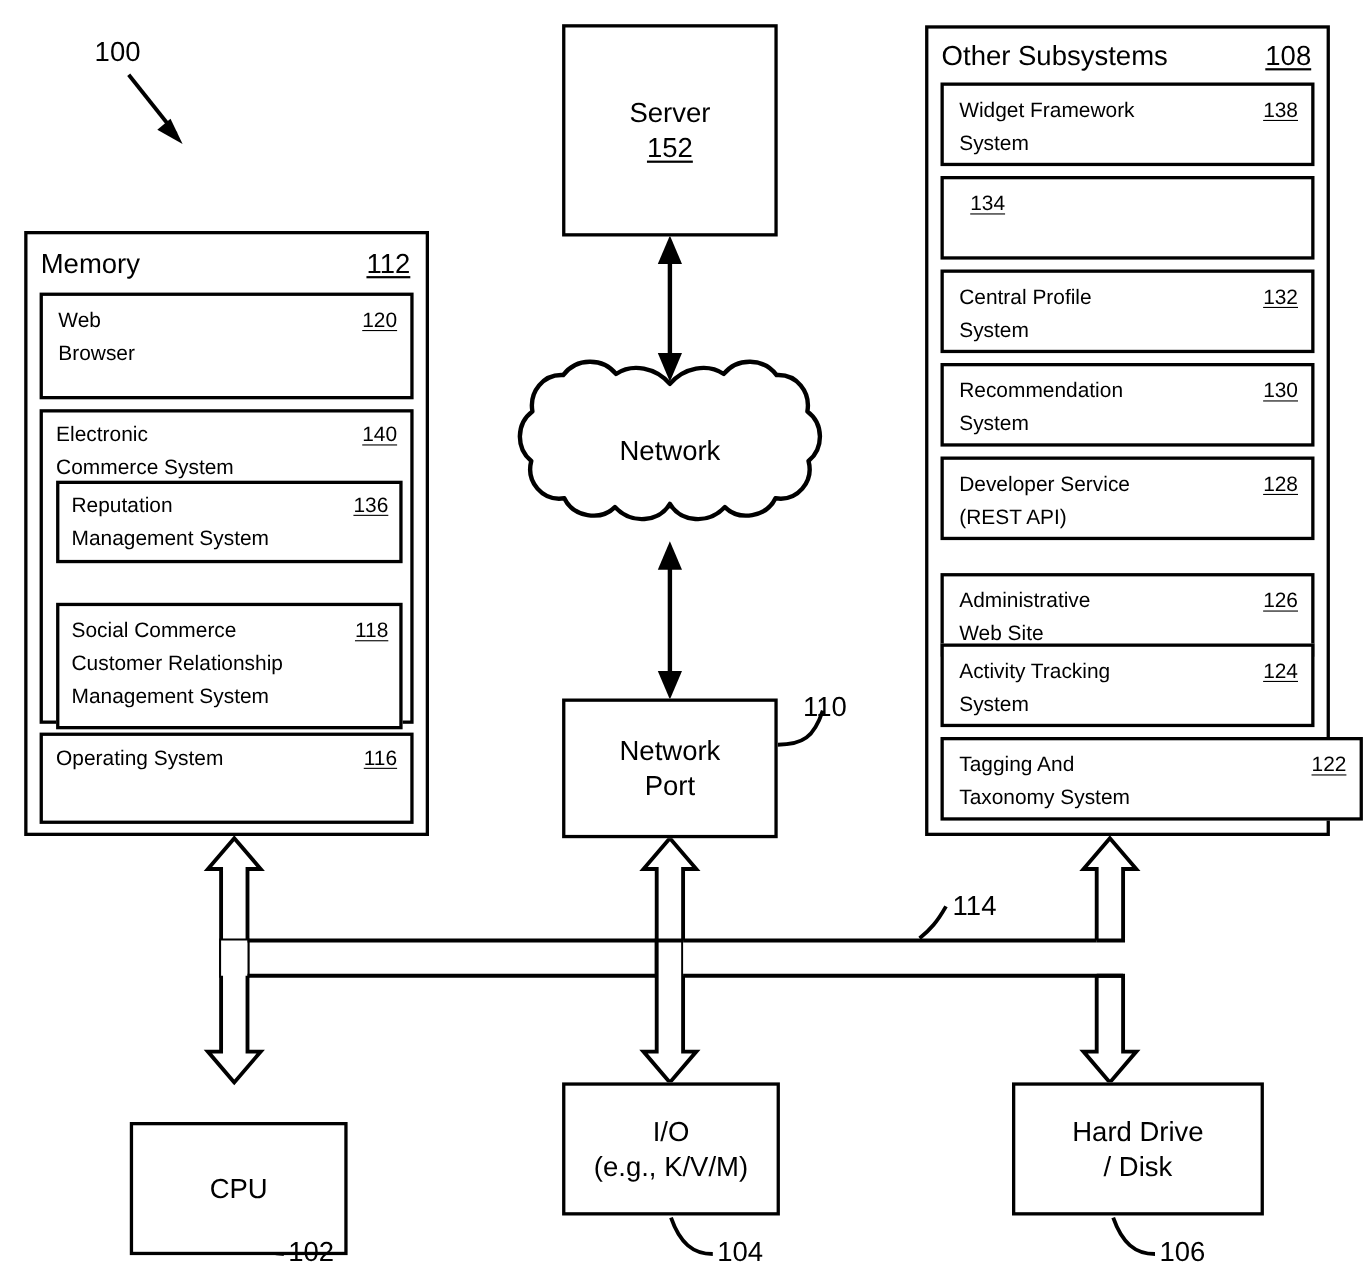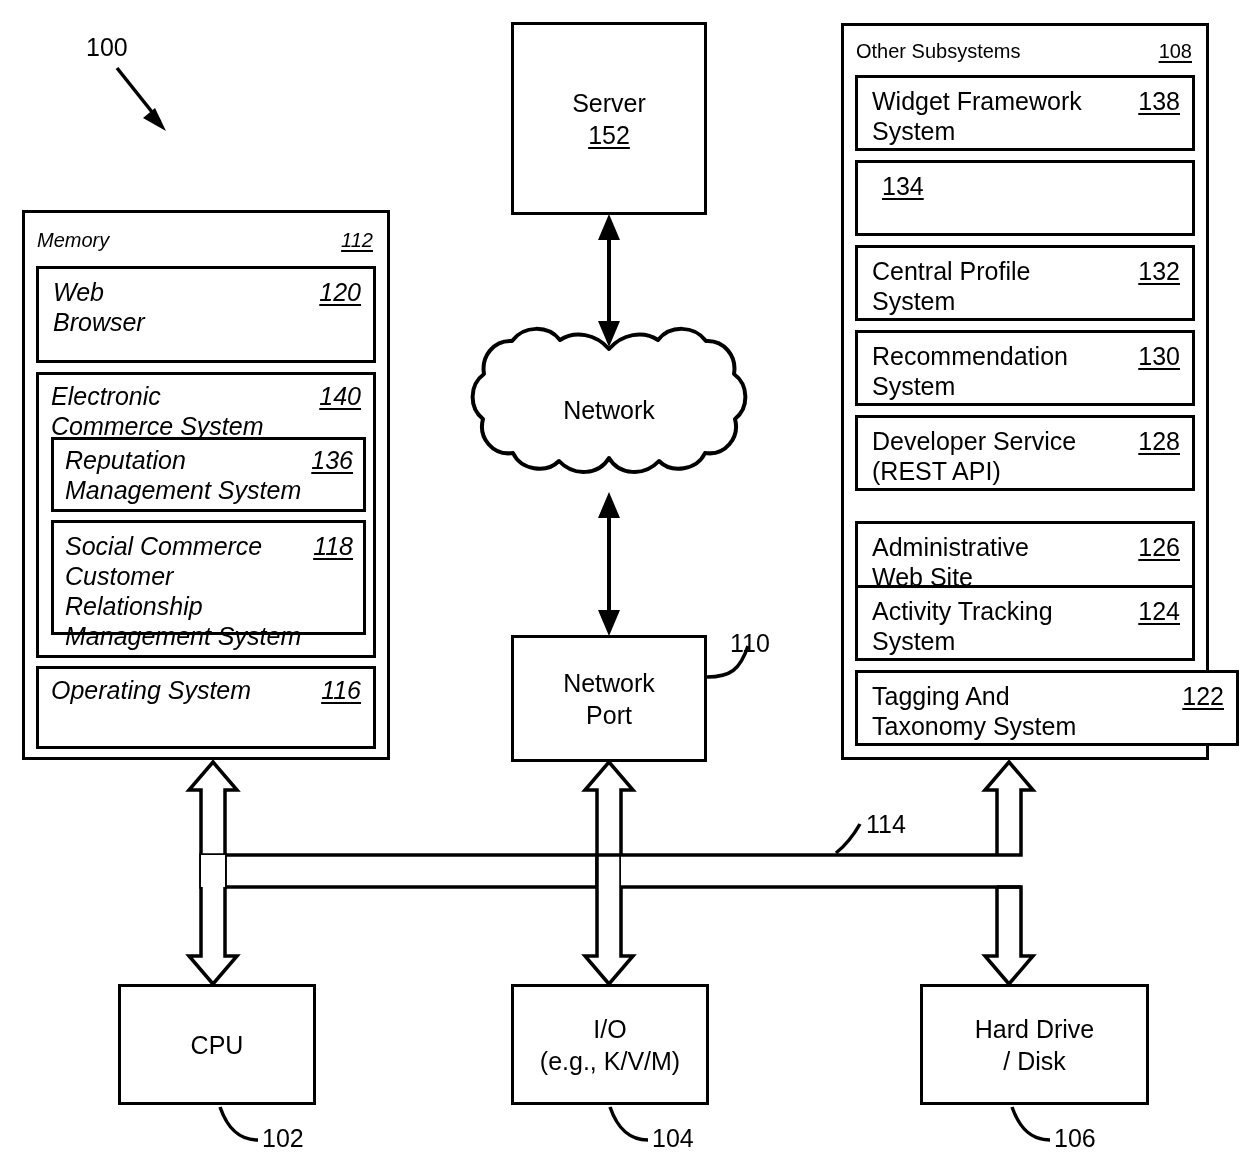--- a/index.html
+++ b/index.html
@@ -35,21 +35,21 @@
     background: #fff;
   }
 
   
   .hdr {
     position: absolute;
     left: 0; right: 0;
     display: flex;
     align-items: flex-start;
     justify-content: space-between;
-    font-size: 20px;
+    font-size: 25px;
     line-height: 30px;
     white-space: pre-line;
   }
   .hdr .lbl { text-align: left; }
   .hdr .ref {
     text-decoration: underline;
     text-underline-offset: 3px;
     flex: 0 0 auto;
     margin-left: 10px;
   }
@@ -60,21 +60,21 @@
     box-sizing: border-box;
     border: 3px solid #000;
     background: #fff;
   }
   .sub .row {
     position: absolute;
     left: 14px; right: 12px; top: 8px;
     display: flex;
     align-items: flex-start;
     justify-content: space-between;
-    font-size: 25px;
+    font-size: 19px;
     line-height: 30px;
   }
   .sub .row .lbl { white-space: pre-line; text-align: left; }
   .sub .row .ref {
     text-decoration: underline;
     text-underline-offset: 3px;
     flex: 0 0 auto;
     margin-left: 10px;
   }
 
@@ -256,21 +256,21 @@
       <path d="M 610 1107 C 618 1130 630 1140 648 1140" fill="none" stroke="#000" stroke-width="3.5"></path>
     </g>
 
     <g>
       <path d="M 1012 1107 C 1020 1130 1032 1140 1050 1140" fill="none" stroke="#000" stroke-width="3.5"></path>
     </g>
   </svg>
 
   <div class="callout" style="left:86px; top:33px;">100</div>
 
-  <div class="box" style="left:22px; top:210px; width:368px; height:550px;font-style:italic;">
+  <div class="box" style="left:22px; top:210px; width:368px; height:550px;">
 
     <div class="hdr" style="left:12px; right:14px; top:12px;">
       <span class="lbl">Memory</span>
       <span class="ref">112</span>
     </div>
 
     <div class="sub" style="left:11px; top:53px; width:340px; height:97px;">
       <div class="row">
         <span class="lbl">Web
 Browser</span>
@@ -286,21 +286,21 @@
       </div>
 
       <div class="sub" style="left:12px; top:62px; width:315px; height:75px;">
         <div class="row" style="left:11px; right:10px; top:5px;">
           <span class="lbl">Reputation
 Management System</span>
           <span class="ref">136</span>
         </div>
       </div>
 
-      <div class="sub" style="left:12px; top:145px; width:315px; height:115px;">
+      <div class="sub" style="left:12px; top:173px; width:315px; height:115px;">
         <div class="row" style="left:11px; right:10px; top:8px;">
           <span class="lbl">Social Commerce
 Customer Relationship
 Management System</span>
           <span class="ref">118</span>
         </div>
       </div>
     </div>
 
     <div class="sub" style="left:11px; top:453px; width:340px; height:83px;">
@@ -391,21 +391,21 @@
   </div>
 
   <div class="ctr" style="left:511px; top:635px; width:196px; height:127px;">
     <span>Network
 Port</span>
   </div>
   <div class="callout" style="left:730px; top:629px;">110</div>
 
   <div class="callout" style="left:866px; top:810px;">114</div>
 
-  <div class="ctr" style="left:118px; top:984px; width:198px; height:121px;">
+  <div class="ctr" style="left:118px; top:1020px; width:198px; height:121px;">
     <span>CPU</span>
   </div>
   <div class="callout" style="left:262px; top:1124px;">102</div>
 
   <div class="ctr" style="left:511px; top:984px; width:198px; height:121px;">
     <span>I/O
 (e.g., K/V/M)</span>
   </div>
   <div class="callout" style="left:652px; top:1124px;">104</div>
 

